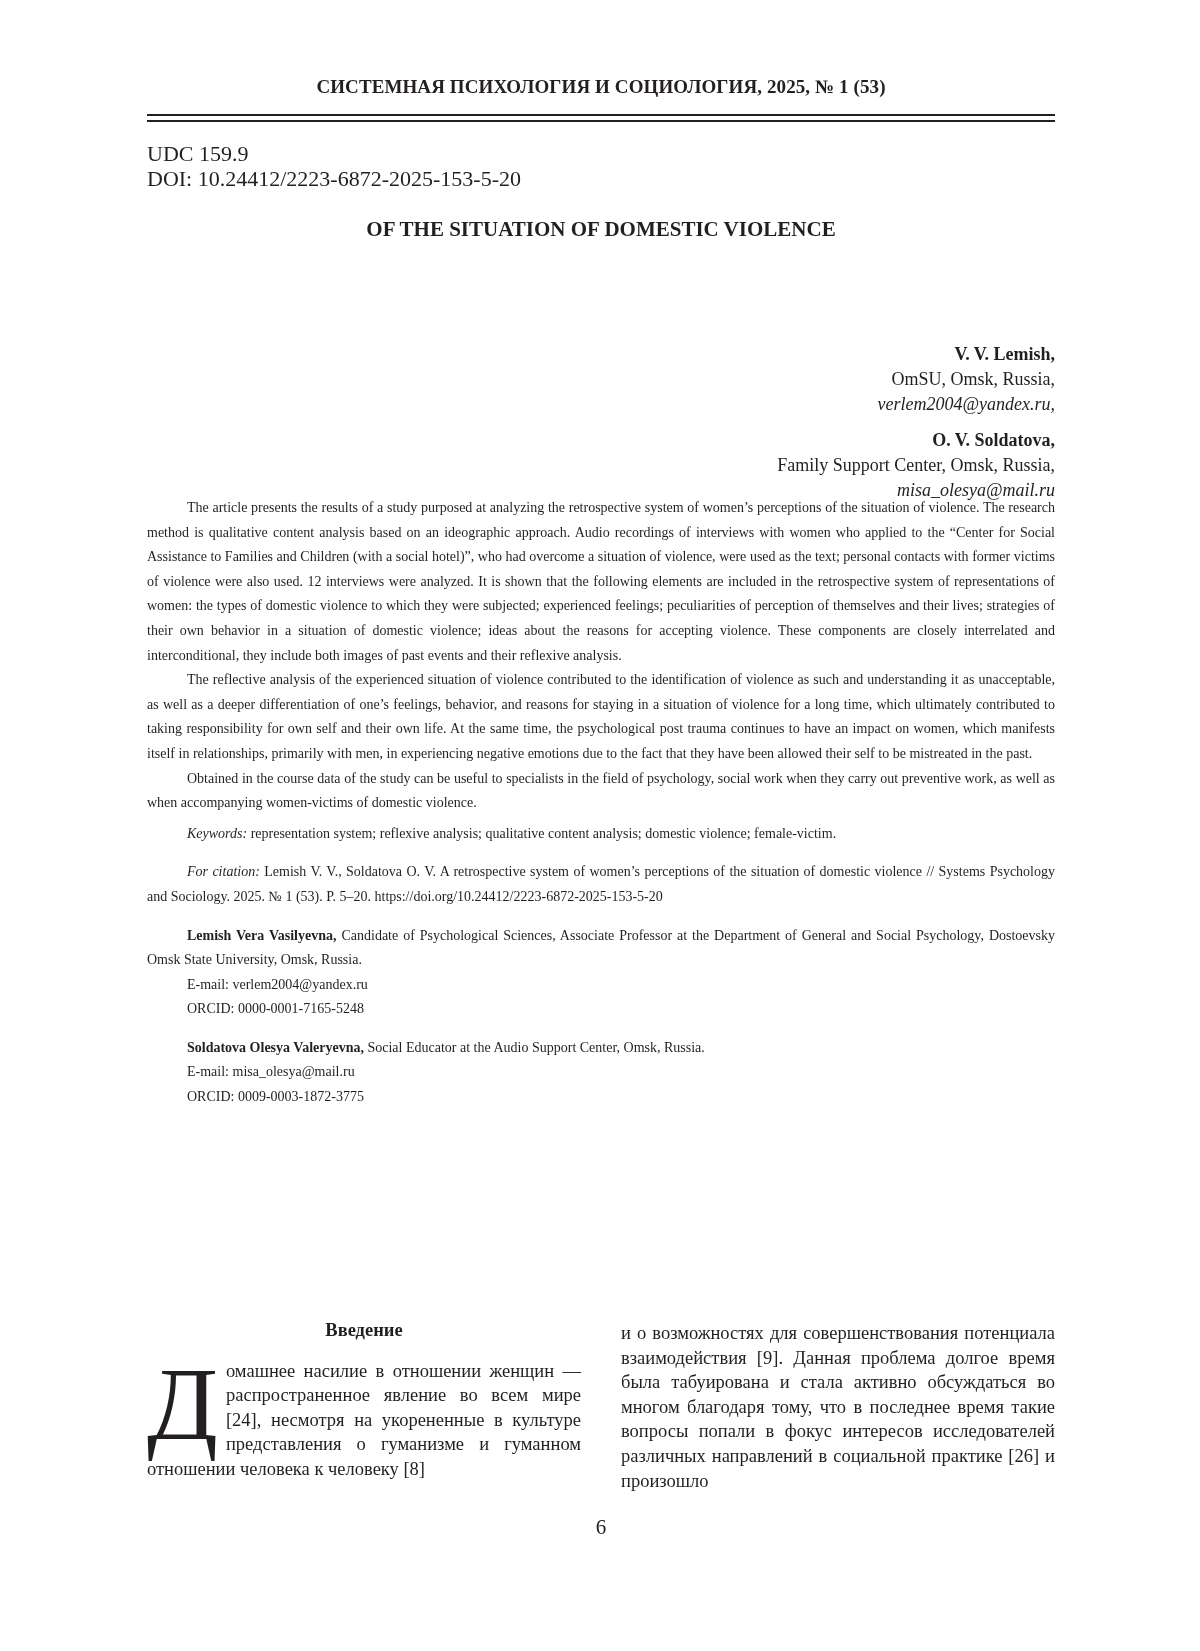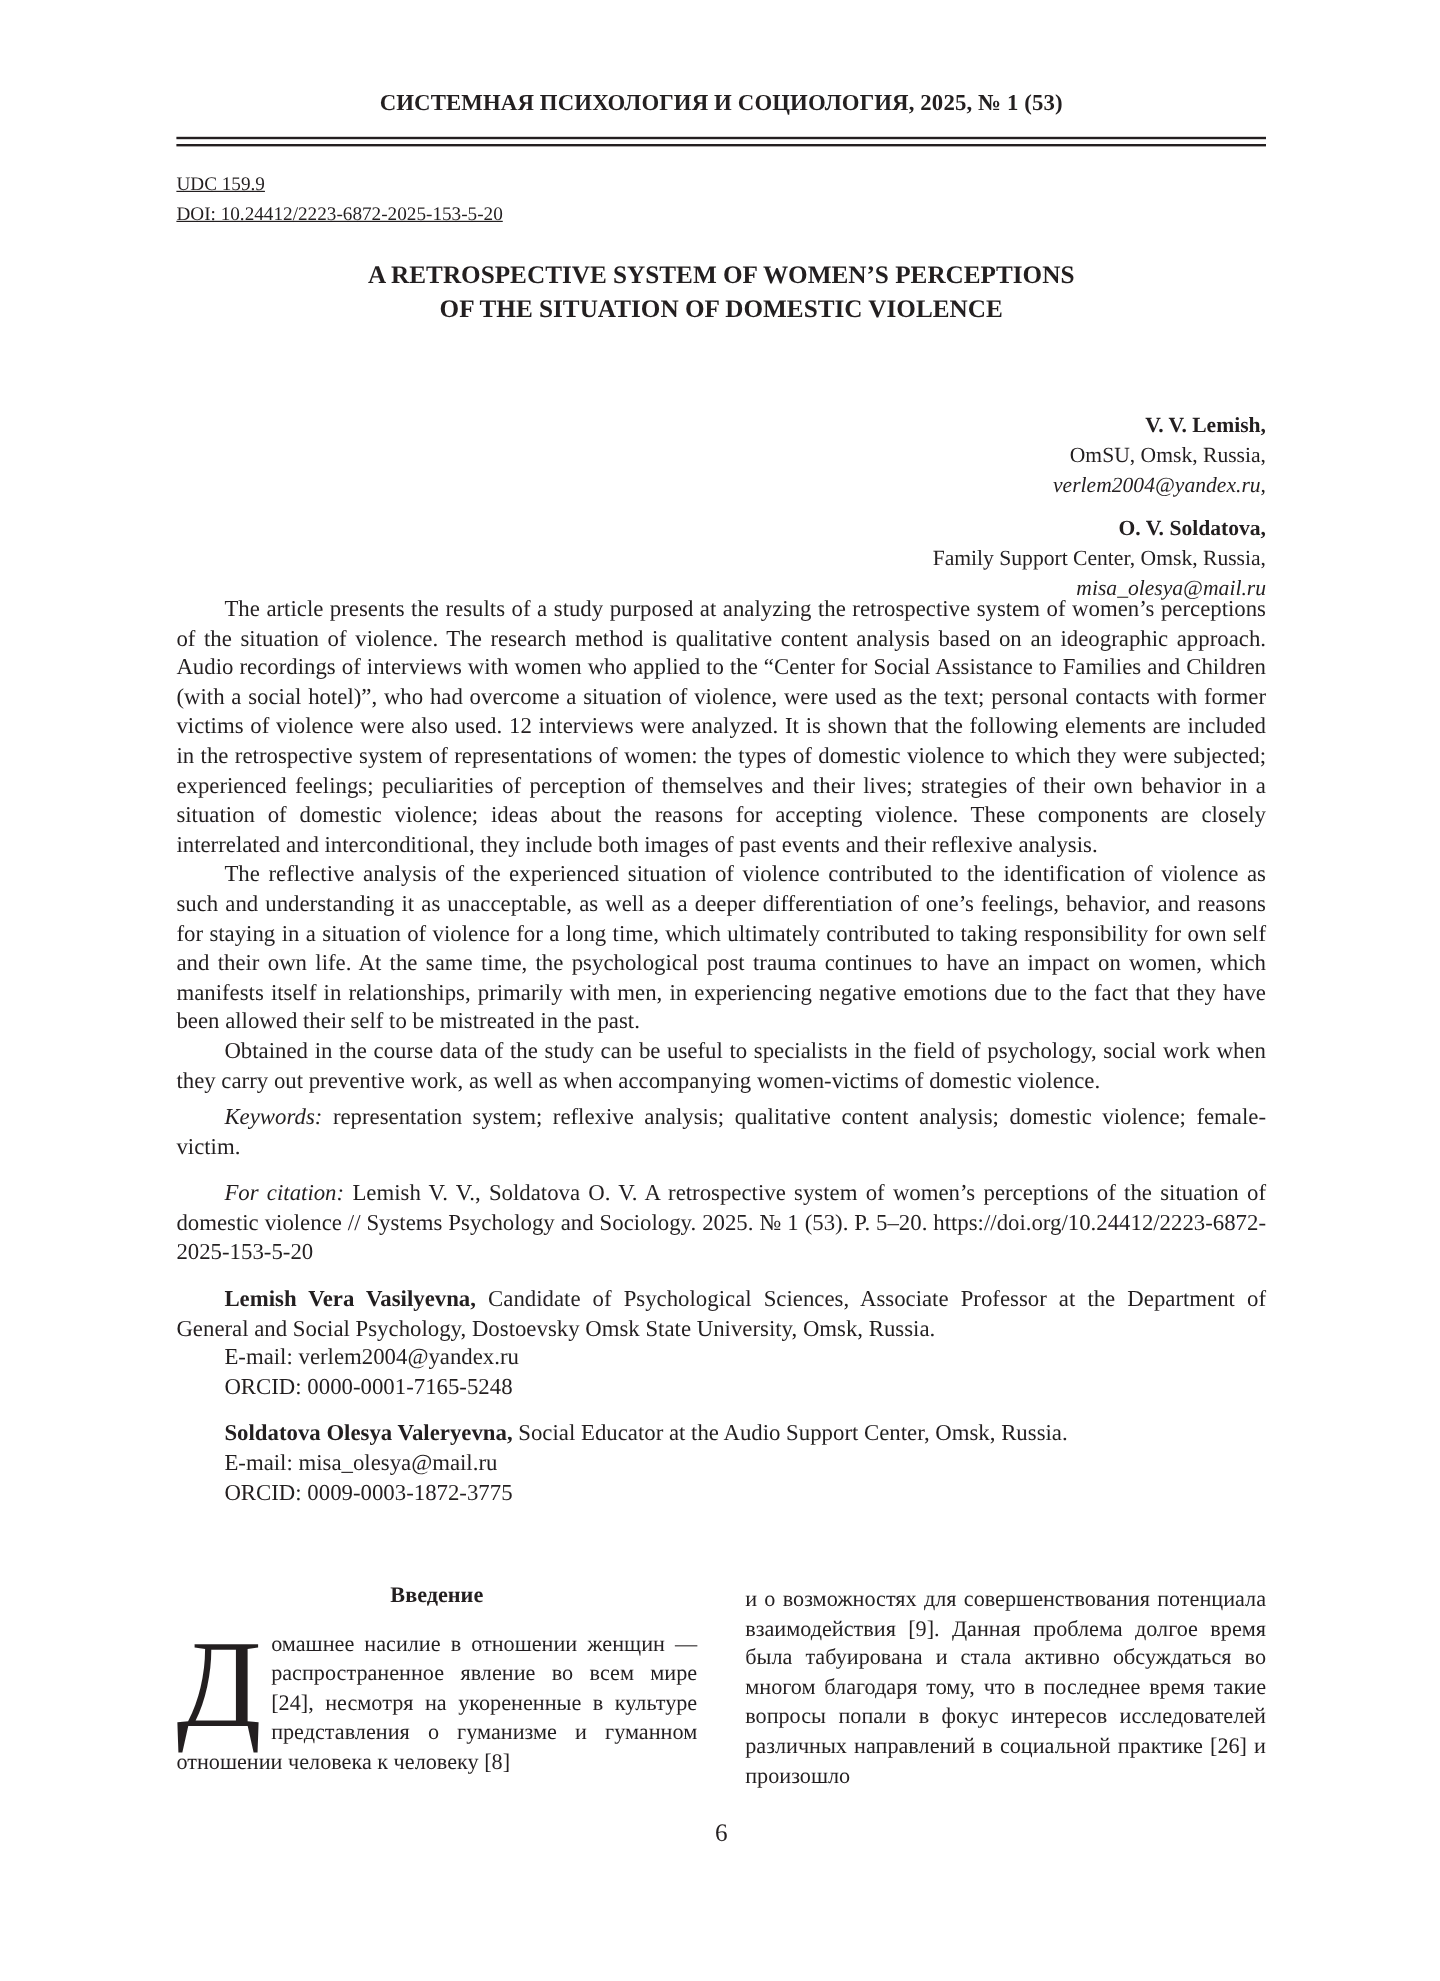--- a/index.html
+++ b/index.html
@@ -3,28 +3,28 @@
   <meta charset="utf-8">
   <style>
     html, body { margin: 0; padding: 0; background: #ffffff; }
     body { width: 1200px; height: 1651px; position: relative; overflow: hidden; color: #231f20;
            font-family: "Liberation Serif", "DejaVu Serif", serif; }
     .page { position: absolute; left: 147px; top: 0; width: 908px; height: 1651px; }
     .running-head { position: absolute; top: 76px; left: 0; width: 908px; text-align: center;
            font-weight: bold; font-size: 19px; letter-spacing: 0.1px; }
     .rule1 { position: absolute; top: 114px; left: 0; width: 908px; height: 2px; background: #231f20; }
     .rule2 { position: absolute; top: 120px; left: 0; width: 908px; height: 2px; background: #231f20; }
-    .meta { position: absolute; top: 141px; left: 0; font-size: 16px; line-height: 25px; text-decoration: underline; }
+    .meta { position: absolute; top: 141px; left: 0; font-size: 22px; line-height: 25px; }
     .title { position: absolute; top: 215px; left: 0; width: 908px; text-align: center; font-weight: bold;
              font-size: 21px; line-height: 28px; }
     .authors { position: absolute; top: 298px; right: 0; text-align: right; font-size: 18px; line-height: 25px; margin-top: 44px; }
     .author-name { font-weight: bold; }
     .author-email { font-style: italic; }
     .author-block + .author-block { margin-top: 11px; }
-    .abstract { position: absolute; top: 496px; left: 0; width: 908px; font-size: 19px; line-height: 24.6px;
+    .abstract { position: absolute; top: 496px; left: 0; width: 908px; font-size: 14px; line-height: 24.6px;
                 text-align: justify; }
     .abstract p { margin: 0; text-indent: 40px; }
     .kw { margin-top: 6px !important; }
     .label-italic { font-style: italic; }
     .citation { margin-top: 14px !important; }
     .bio { margin-top: 14px !important; }
     .bio-line { margin: 0; padding-left: 40px; }
     .bold { font-weight: bold; }
     .col { position: absolute; top: 1318px; width: 434px; font-size: 18.5px; line-height: 24.6px; text-align: justify; }
     .col-left { left: 0; }
@@ -44,21 +44,20 @@
   <div class="running-head">СИСТЕМНАЯ ПСИХОЛОГИЯ И СОЦИОЛОГИЯ, 2025, № 1 (53)</div>
   <div class="rule1"></div>
   <div class="rule2"></div>
 
   <div class="meta">
     <div>UDC 159.9</div>
     <div>DOI: 10.24412/2223-6872-2025-153-5-20</div>
   </div>
 
   <div class="title">
-    <div>A RETROSPECTIVE SYSTEM OF WOMEN’S PERCEPTIONS</div>
     <div>OF THE SITUATION OF DOMESTIC VIOLENCE</div>
   </div>
 
   <div class="authors">
     <div class="author-block">
       <div class="author-name">V. V. Lemish,</div>
       <div>OmSU, Omsk, Russia,</div>
       <div class="author-email">verlem2004@yandex.ru,</div>
     </div>
     <div class="author-block">

